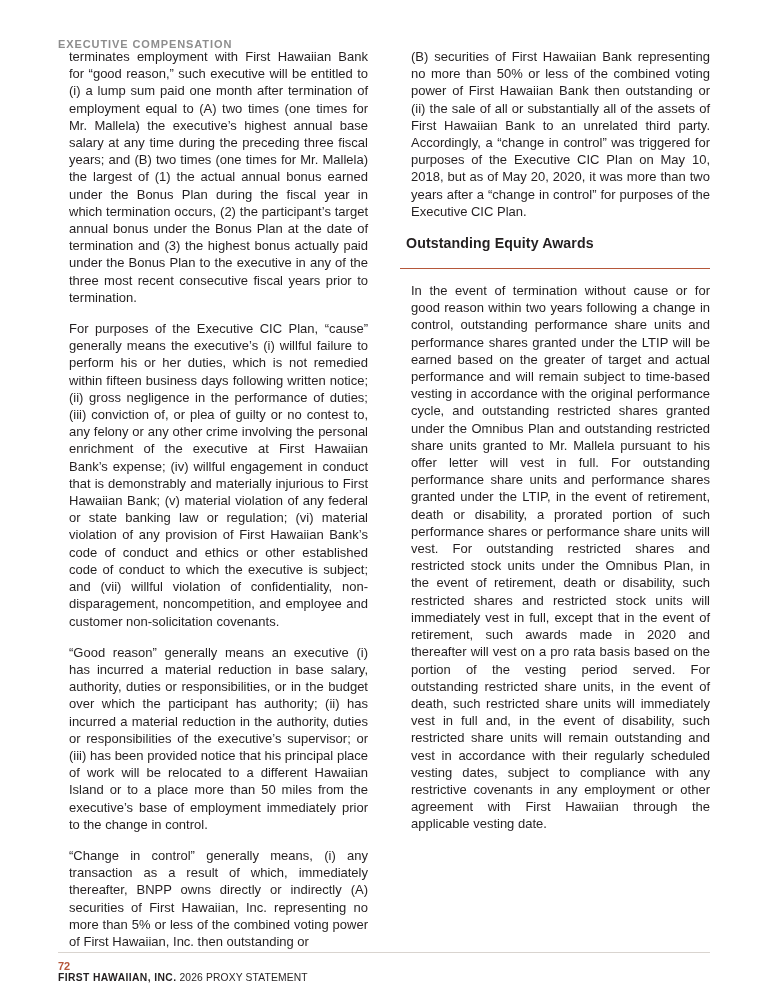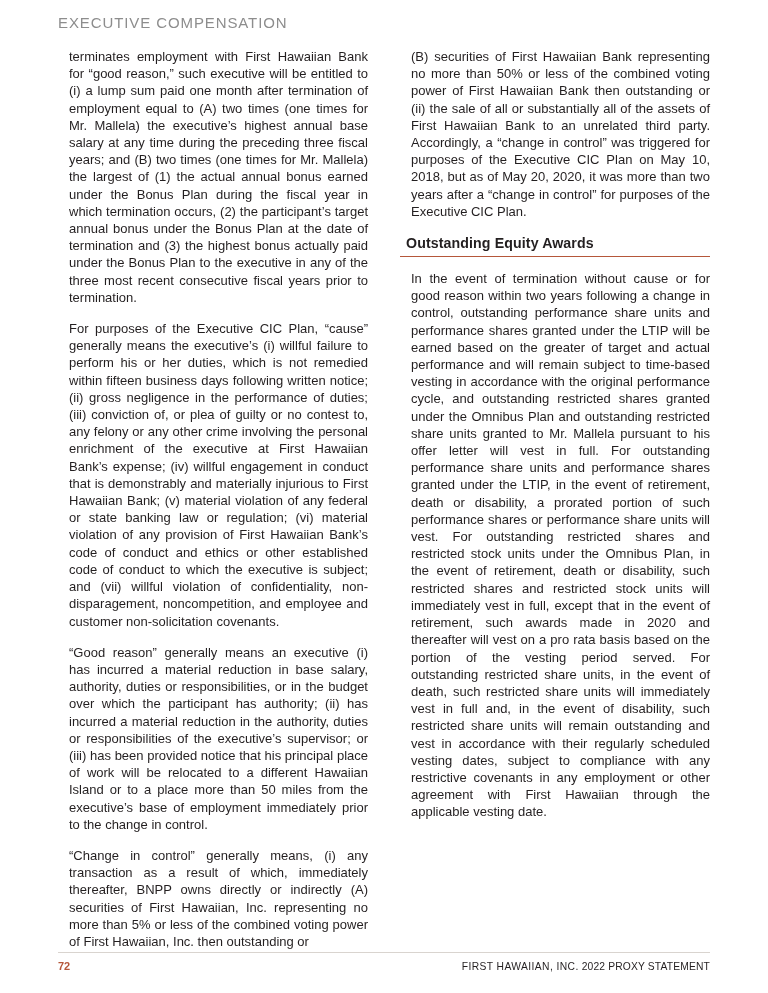--- a/index.html
+++ b/index.html
@@ -18,23 +18,23 @@
   .page {
     position: absolute;
     left: 0; top: 0;
     width: 768px;
     height: 993px;
     background: #ffffff;
   }
   .header {
     position: absolute;
     left: 58px;
-    top: 14px;
-    font-size: 15px;
-    font-weight: normal;
+    top: 38px;
+    font-size: 11px;
+    font-weight: bold;
     letter-spacing: 0.9px;
     color: #8d8d8d;
     text-transform: uppercase;
   }
   .columns {
     position: absolute;
     left: 58px;
     top: 48px;
     width: 652px;
     display: flex;
@@ -51,21 +51,21 @@
     text-align: justify;
     color: #231f20;
     hyphens: none;
   }
   p.body-para:last-child {
     margin-bottom: 0;
   }
   .section-head-wrap {
     margin: 4px 0 13px 0;
     border-bottom: 1.5px solid #b5573a;
-    padding: 0 0 4px 6px;
+    padding: 0 0 16px 6px;
   }
   .section-head {
     font-size: 14.2px;
     font-weight: bold;
     color: #231f20;
     letter-spacing: 0.1px;
   }
   .footer-rule {
     position: absolute;
     left: 58px;
@@ -73,36 +73,36 @@
     width: 652px;
     height: 1px;
     background: #d9d4cf;
   }
   .footer {
     position: absolute;
     left: 58px;
     top: 960px;
     width: 652px;
     display: flex;
-    flex-direction: row;
+    flex-direction: column;
     justify-content: space-between;
     align-items: baseline;
   }
   .page-number {
     font-size: 11px;
     font-weight: bold;
     color: #b5573a;
   }
   .footer-right {
     font-size: 10.3px;
     color: #231f20;
     letter-spacing: 0.15px;
   }
   .footer-right .brand {
-    font-weight: normal;
+    font-weight: bold;
     letter-spacing: 0.4px;
   }
 </style>
 </head>
 <body>
 
 <div class="page">
 
   <div class="header">EXECUTIVE COMPENSATION</div>
 
@@ -126,17 +126,17 @@
     </div>
 
   </div>
 
   <div class="footer-rule"></div>
 
   <div class="footer">
     <div class="page-number">72</div>
     <div class="footer-right">
       <span class="brand">FIRST HAWAIIAN, INC.</span>
-      <span>2022 PROXY STATEMENT</span>
+      <span>2026 PROXY STATEMENT</span>
     </div>
   </div>
 
 </div>
 
 </body></html>

